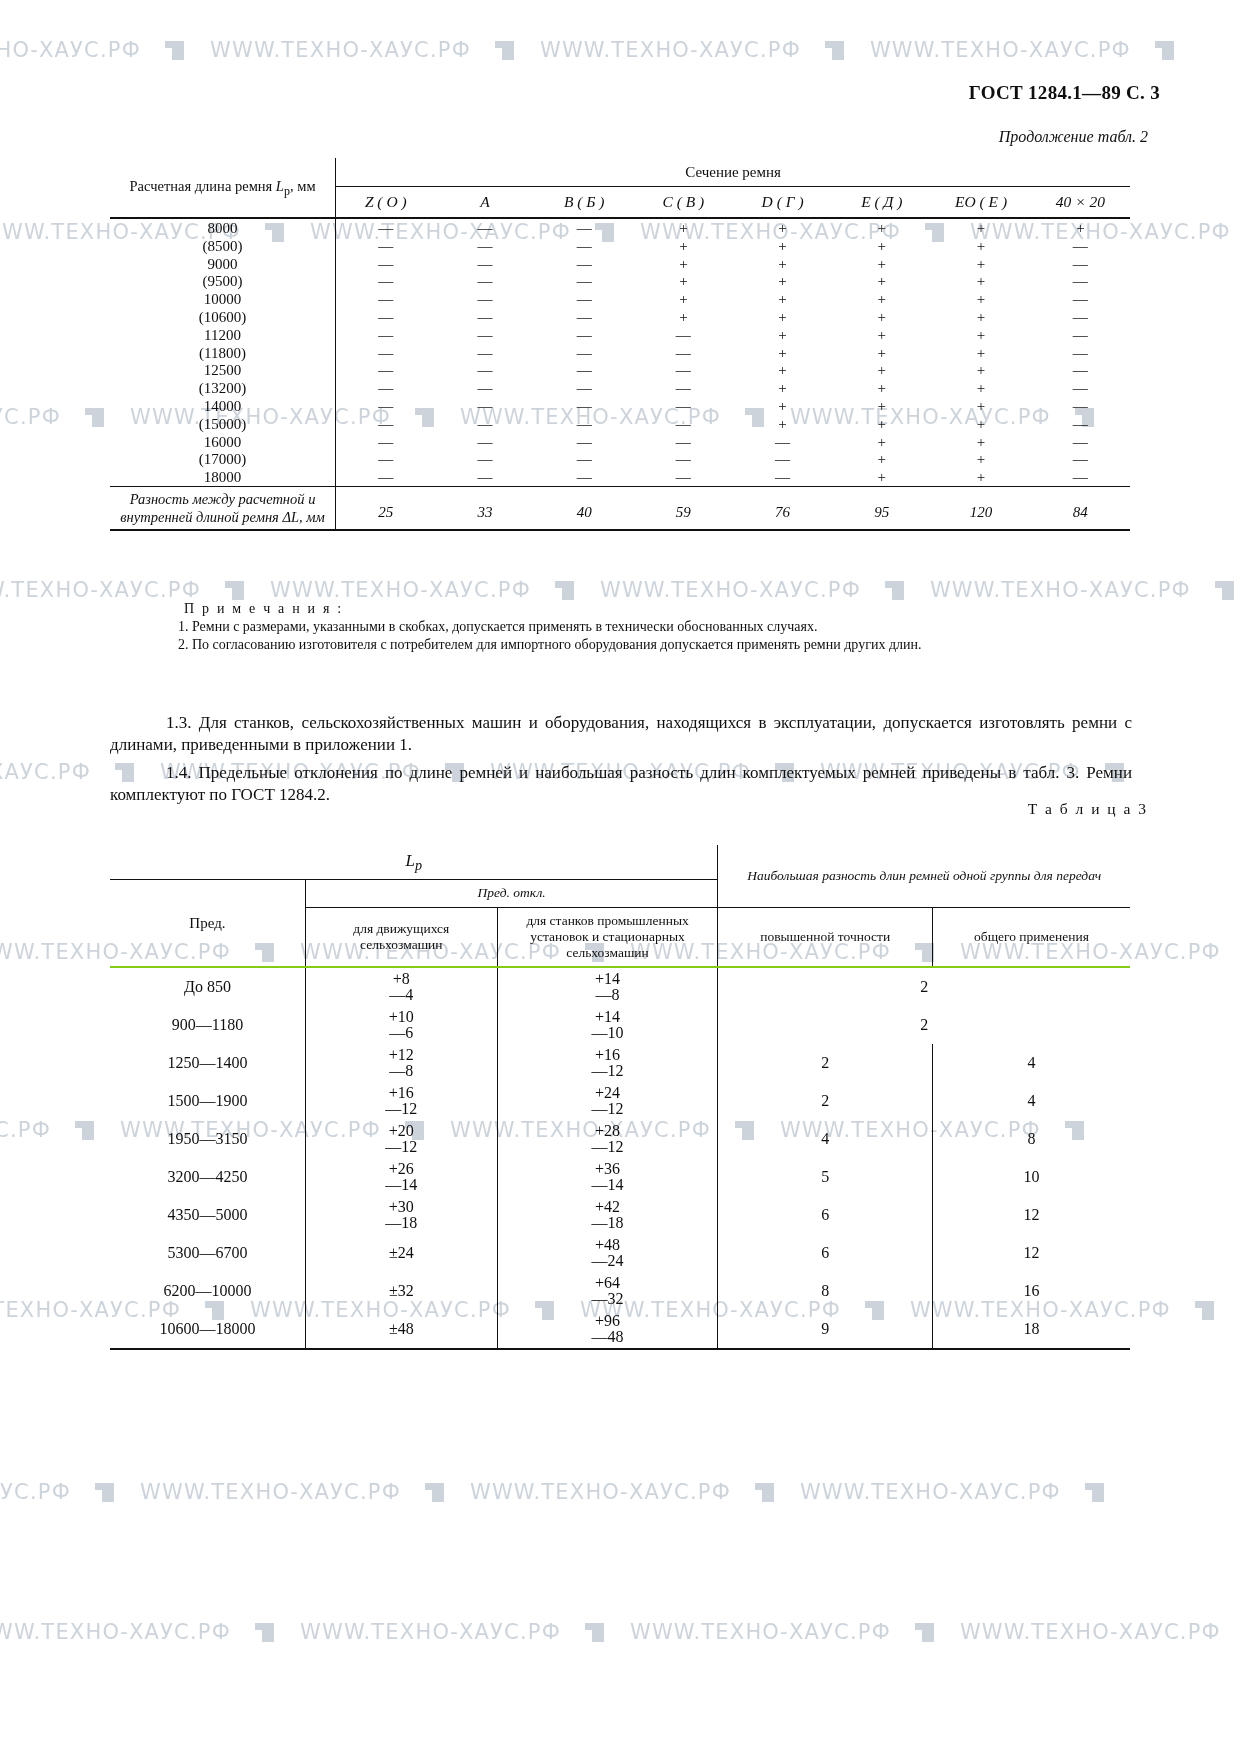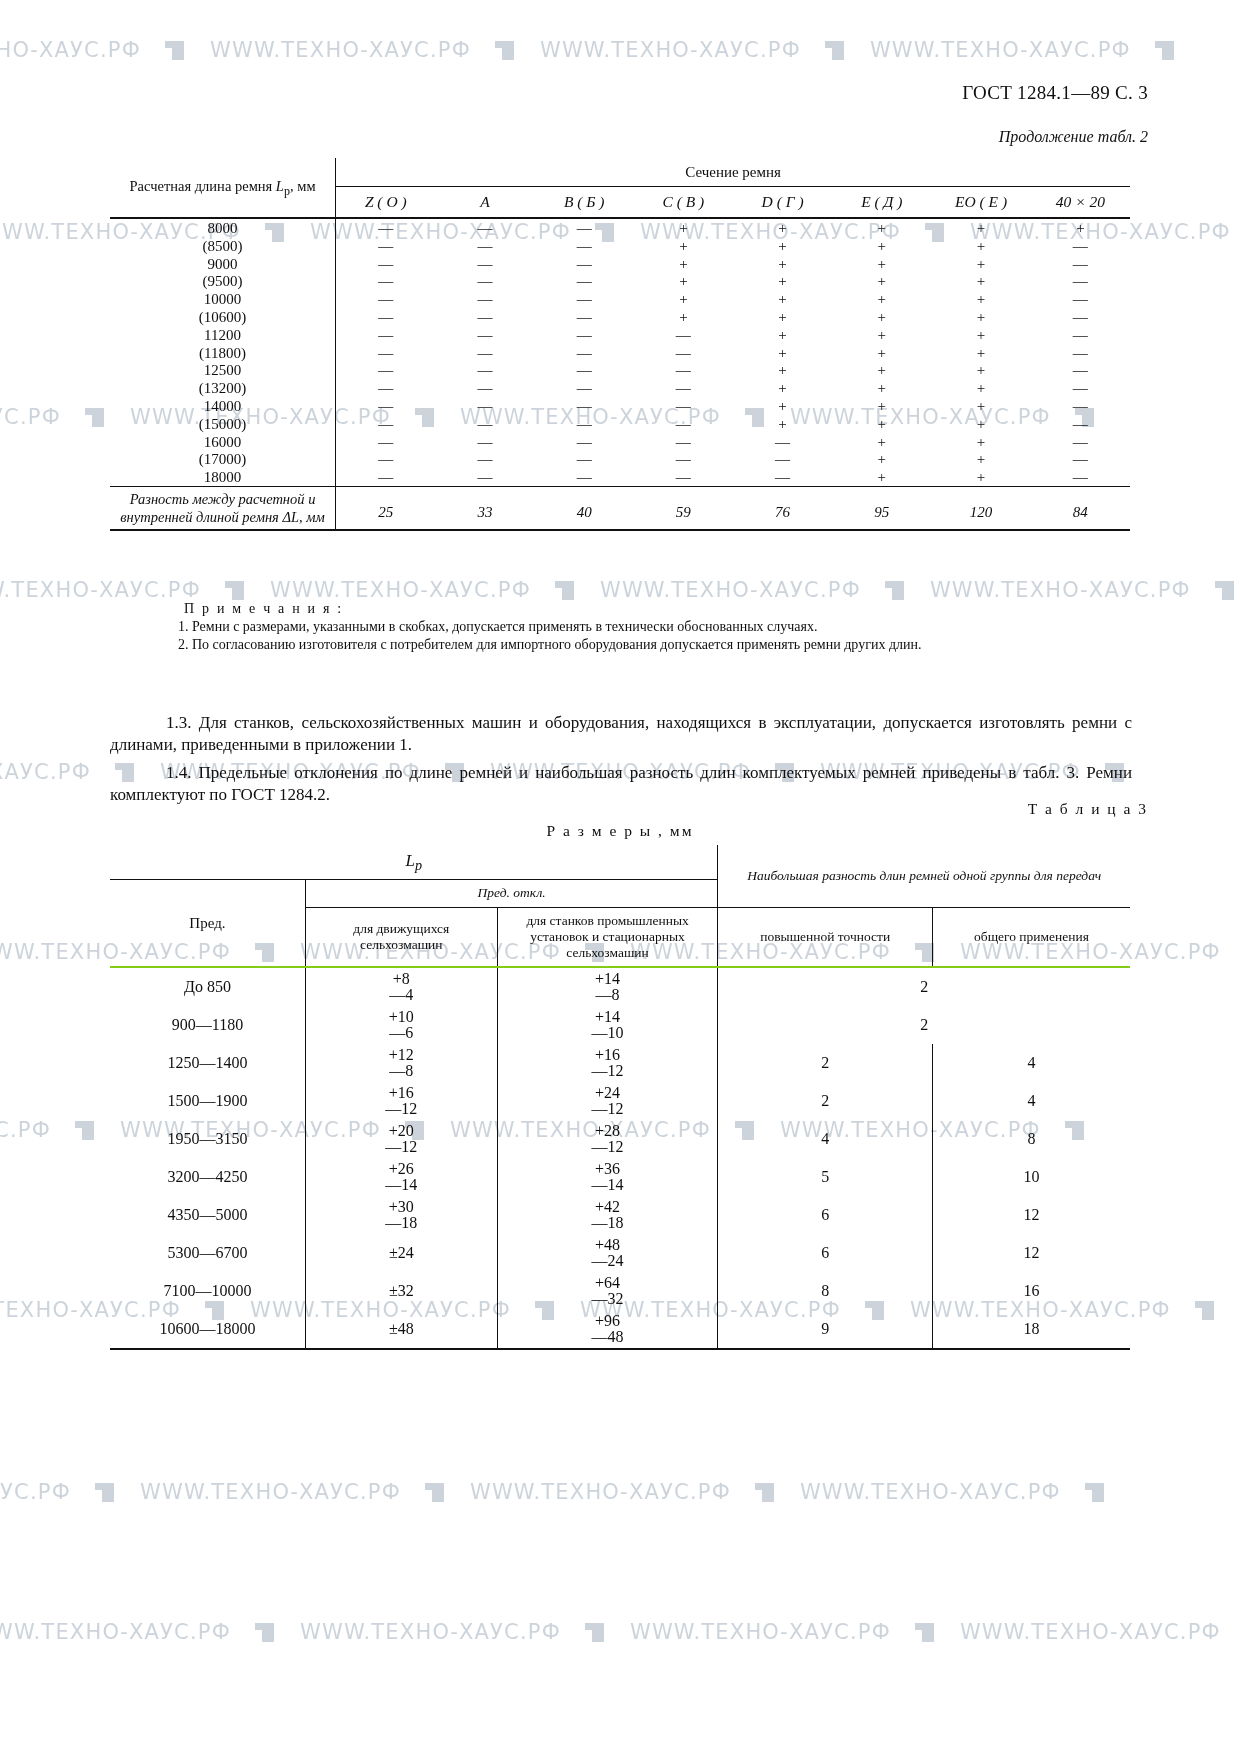--- a/index.html
+++ b/index.html
@@ -55,23 +55,23 @@
 
   
   .page {
     position: absolute;
     inset: 0;
     z-index: 10;
   }
   .header-right {
     position: absolute;
     top: 82px;
-    right: 92px;
+    right: 80px;
     font-size: 19px;
-    font-weight: normal;
+    font-weight: bold;
     letter-spacing: .3px;
   }
   .cont-note {
     position: absolute;
     top: 128px;
     right: 92px;
     font-size: 16px;
     font-style: italic;
   }
 
@@ -605,21 +605,20 @@
   <div class="notes">
     <p class="title">П р и м е ч а н и я :</p>
     <p class="ind">1. Ремни с размерами, указанными в скобках, допускается применять в технически обоснованных случаях.</p>
     <p class="ind">2. По согласованию изготовителя с потребителем для импортного оборудования допускается применять ремни других длин.</p>
   </div>
 
   <div class="para ind" id="p13">1.3. Для станков, сельскохозяйственных машин и оборудования, находящихся в эксплуатации, допускается изготовлять ремни с длинами, приведенными в приложении 1.</div>
   <div class="para ind" id="p14">1.4. Предельные отклонения по длине ремней и наибольшая разность длин комплектуемых ремней приведены в табл. 3. Ремни комплектуют по ГОСТ 1284.2.</div>
 
   <div class="tbl3-caption">Т а б л и ц а   3</div>
-  <div class="tbl3-sizes">Р а з м е р ы , мм</div>
 
   <table class="tbl3">
     <tbody>
       <tr>
         <td class="vsep hsep hdr-lp" colspan="3"><i>L</i><sub>р</sub></td>
         <td class="small hsep" colspan="2" rowspan="2">Наибольшая разность длин ремней одной группы для передач</td>
       </tr>
       <tr>
         <td class="vsep nom" rowspan="2">Пред.</td>
         <td class="vsep hsep small" colspan="2">Пред. откл.</td>
@@ -727,21 +726,21 @@
           <span class="dn"></span>
         </td>
         <td class="vsep frac">
           <span class="up">+48</span>
           <span class="dn">—24</span>
         </td>
         <td class="vsep">6</td>
         <td>12</td>
       </tr>
       <tr class="data rowpad">
-        <td class="vsep">7100—10000</td>
+        <td class="vsep">6200—10000</td>
         <td class="vsep frac">
           <span class="up">±32</span>
           <span class="dn"></span>
         </td>
         <td class="vsep frac">
           <span class="up">+64</span>
           <span class="dn">—32</span>
         </td>
         <td class="vsep">8</td>
         <td>16</td>

